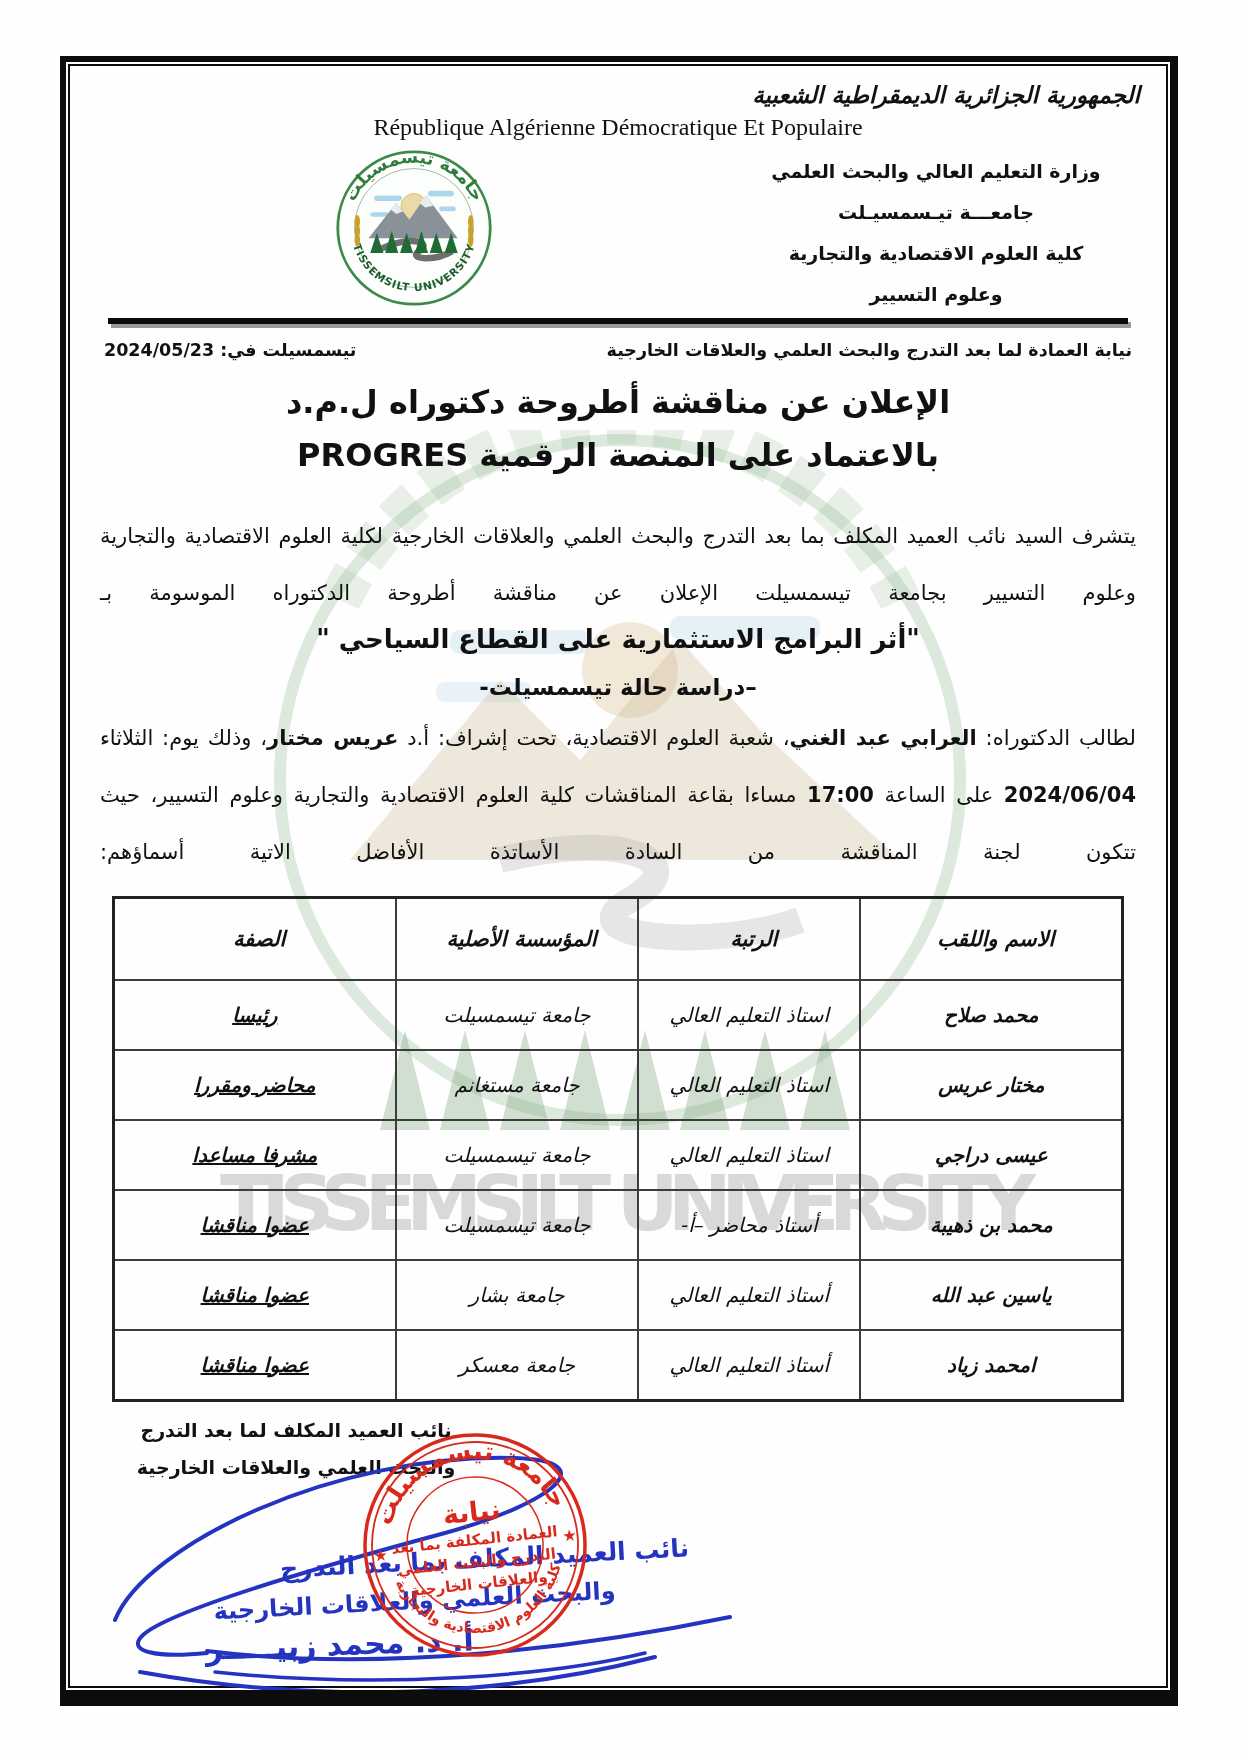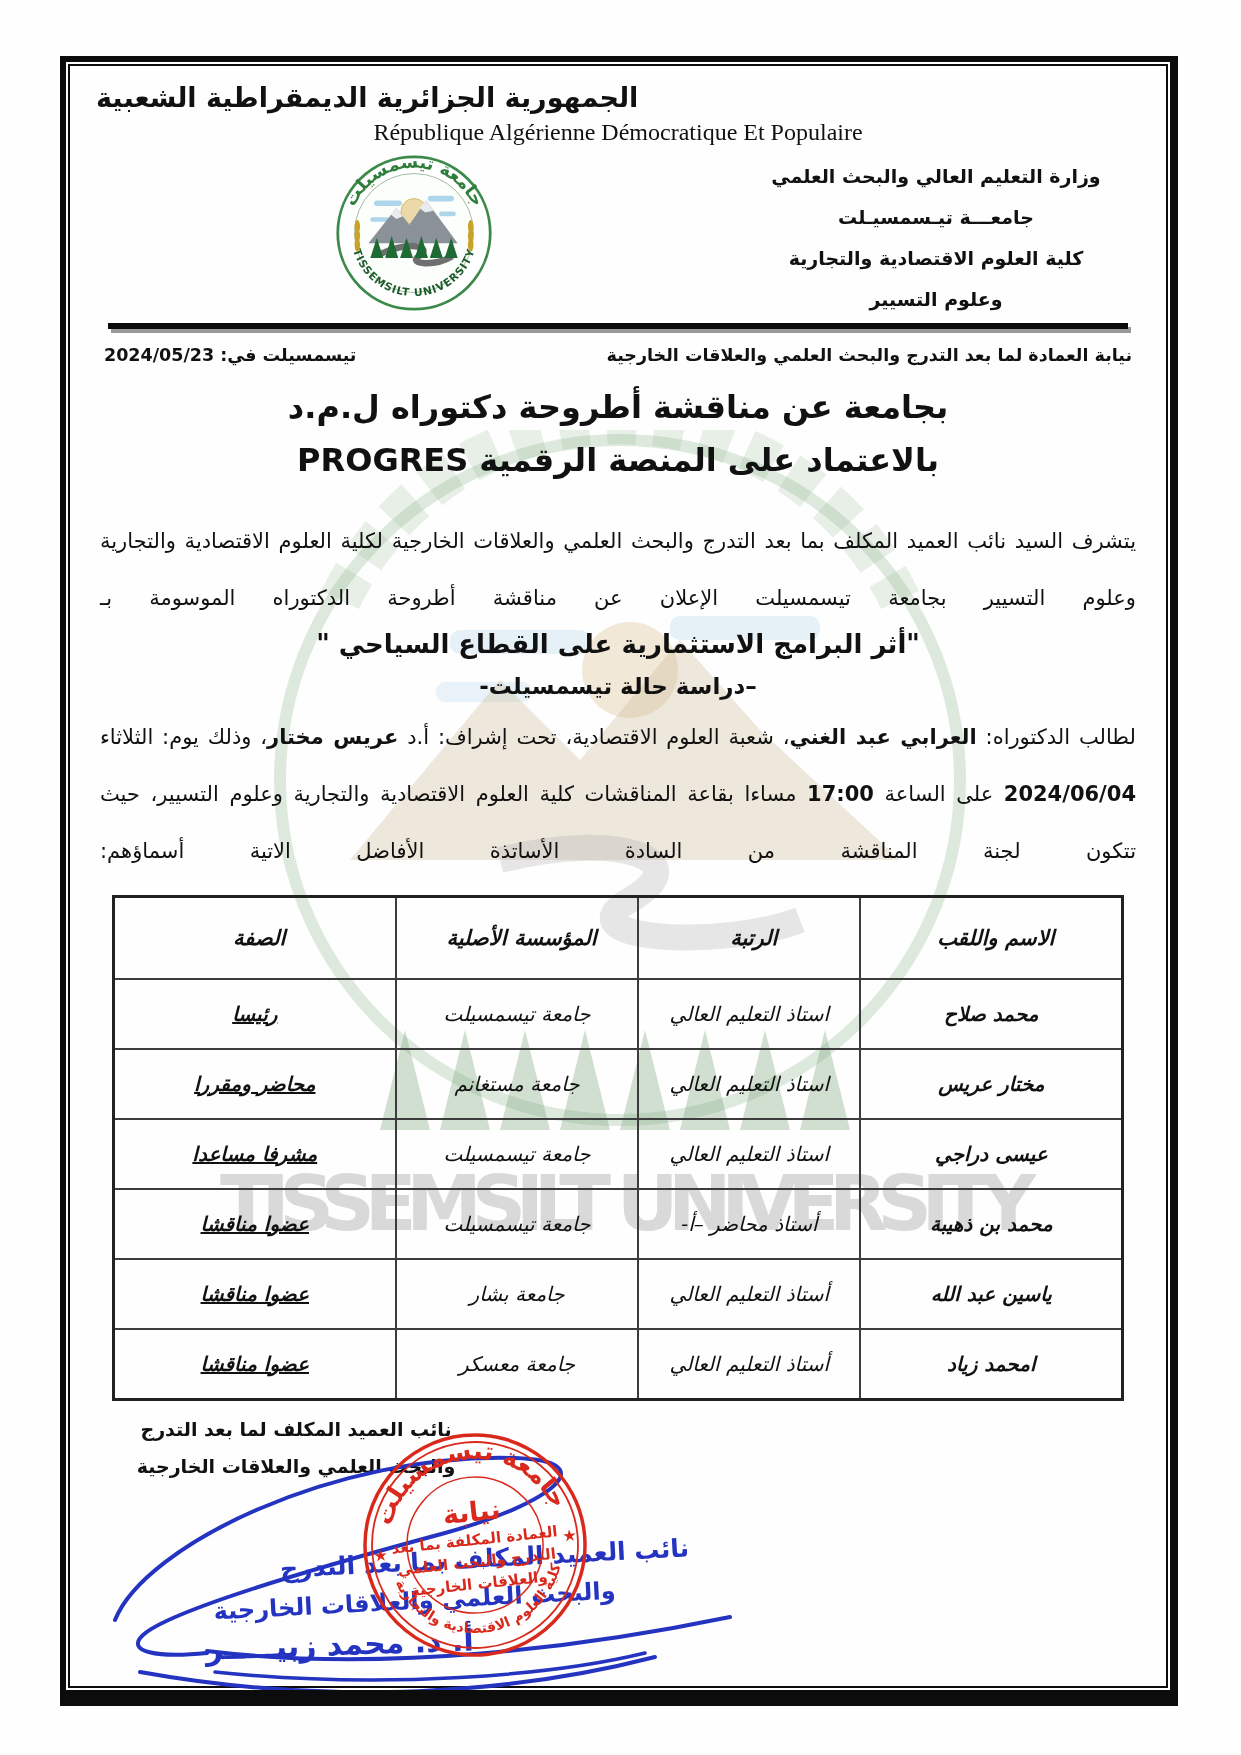--- a/index.html
+++ b/index.html
@@ -13,34 +13,34 @@
     border:6px solid #0c0c0c;border-bottom-width:16px;border-right-width:8px;
     box-sizing:border-box;
   }
   .frame-inner{
     position:absolute;inset:2px;border:2px solid #0c0c0c;
     padding:16px 26px 10px;box-sizing:border-box;overflow:hidden;
   }
   
   .watermark{position:absolute;left:200px;top:430px;pointer-events:none;}
   
-  .republic-ar{text-align:left;font-size:27px;font-weight:bold;direction:rtl;}
+  .republic-ar{text-align:right;font-size:23px;font-weight:bold;direction:rtl;font-style:italic;}
   .republic-fr{text-align:center;font-size:24px;font-family:"Liberation Serif",serif;margin-top:6px;}
   .head-row{display:flex;margin-top:8px;align-items:flex-start;}
   .ministry-fr{width:372px;text-align:center;font-family:"Liberation Serif",serif;font-size:17.5px;line-height:1.5;padding-top:12px;}
   .logo-wrap{flex:1;display:flex;justify-content:center;}
   .ministry-ar{width:408px;text-align:center;font-size:19px;font-weight:bold;line-height:2.15;direction:rtl;padding-top:2px;}
   .hrule{height:6px;background:#0b0b0b;margin:4px 12px 0;box-shadow:3px 4px 0 rgba(70,70,70,.55);}
   .subrow{display:flex;justify-content:space-between;direction:rtl;font-weight:bold;font-size:17.5px;margin-top:16px;padding:0 8px;}
   
   .main-title{text-align:center;direction:rtl;font-weight:bold;font-size:32px;margin-top:16px;line-height:1.65;}
   .para{direction:rtl;text-align:justify;text-align-last:justify;font-size:21px;line-height:2.72;margin:0 4px;}
   .para.first{margin-top:26px;}
   .thesis-line{direction:rtl;text-align:center;font-weight:bold;font-size:26px;margin-top:2px;}
-  .case-line{direction:rtl;text-align:center;font-weight:bold;font-size:23px;margin-top:14px;}
+  .case-line{direction:rtl;text-align:center;font-weight:bold;font-size:23px;margin-top:20px;}
   .para.second{margin-top:10px;}
   b.hl{font-weight:bold;}
   
   table.committee{width:97%;margin:14px auto 0;border-collapse:collapse;direction:rtl;font-size:20px;table-layout:fixed;}
   table.committee th,table.committee td{border:2px solid #3c3c3c;text-align:center;vertical-align:middle;padding:2px 6px;font-style:italic;}
   table.committee{border:3px solid #222;}
   table.committee th{height:76px;font-size:21px;font-style:italic;padding-left:15px;}
   table.committee td{height:64px;}
   .c-name{font-weight:bold;}
   .c-rank,.c-inst{font-style:italic;}
@@ -135,21 +135,21 @@
       </div>
 
       <div class="hrule"></div>
 
       <div class="subrow">
         <span>نيابة العمادة لما بعد التدرج والبحث العلمي والعلاقات الخارجية</span>
         <span>تيسمسيلت في: 2024/05/23</span>
       </div>
 
       <div class="main-title">
-        <div>بجامعة عن مناقشة أطروحة دكتوراه ل.م.د</div>
+        <div>الإعلان عن مناقشة أطروحة دكتوراه ل.م.د</div>
         <div>بالاعتماد على المنصة الرقمية PROGRES</div>
       </div>
 
       <p class="para first">يتشرف السيد نائب العميد المكلف بما بعد التدرج والبحث العلمي والعلاقات الخارجية لكلية العلوم الاقتصادية والتجارية وعلوم التسيير بجامعة تيسمسيلت الإعلان عن مناقشة أطروحة الدكتوراه الموسومة بـ</p>
 
       <div class="thesis-line">"أثر البرامج الاستثمارية على القطاع السياحي "</div>
       <div class="case-line">–دراسة حالة تيسمسيلت-</div>
 
       <p class="para second"><span>لطالب الدكتوراه: </span><b class="hl">العرابي عبد الغني</b><span>، شعبة العلوم الاقتصادية، تحت إشراف: أ.د </span><b class="hl">عريس مختار</b><span>، وذلك يوم: الثلاثاء </span><b class="hl">2024/06/04</b><span> على الساعة </span><b class="hl">17:00</b><span> مساءا بقاعة المناقشات كلية العلوم الاقتصادية والتجارية وعلوم التسيير، حيث تتكون لجنة المناقشة من السادة الأساتذة الأفاضل الاتية أسماؤهم:</span></p>
 

